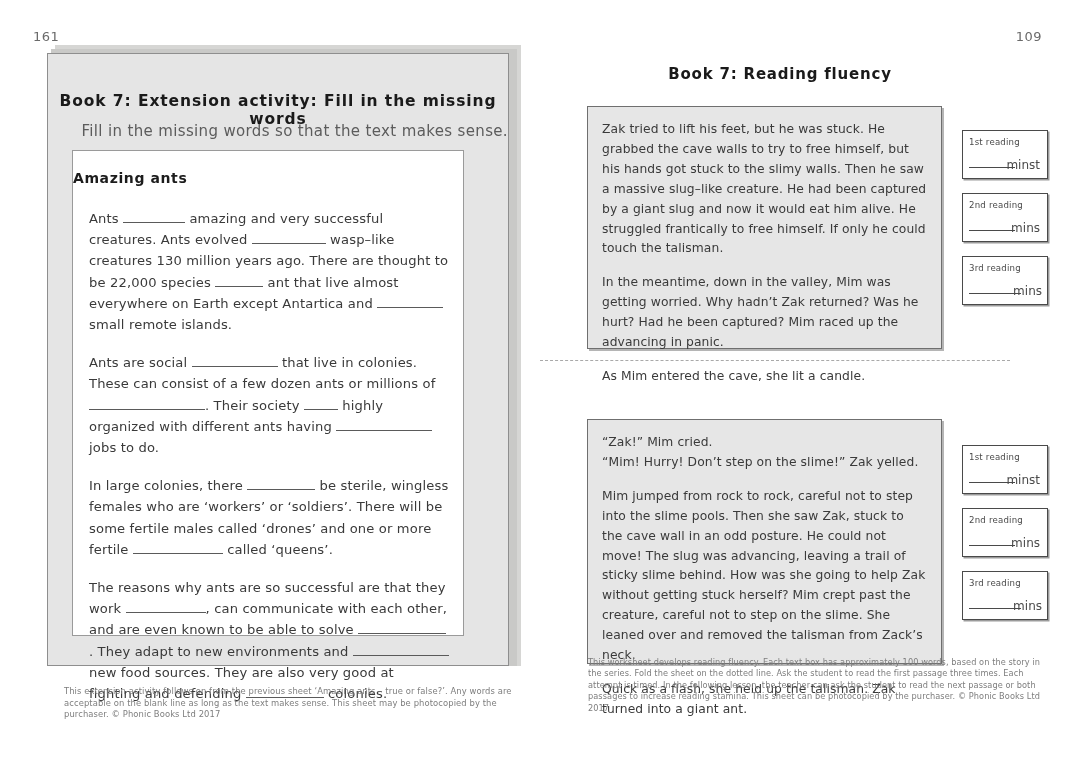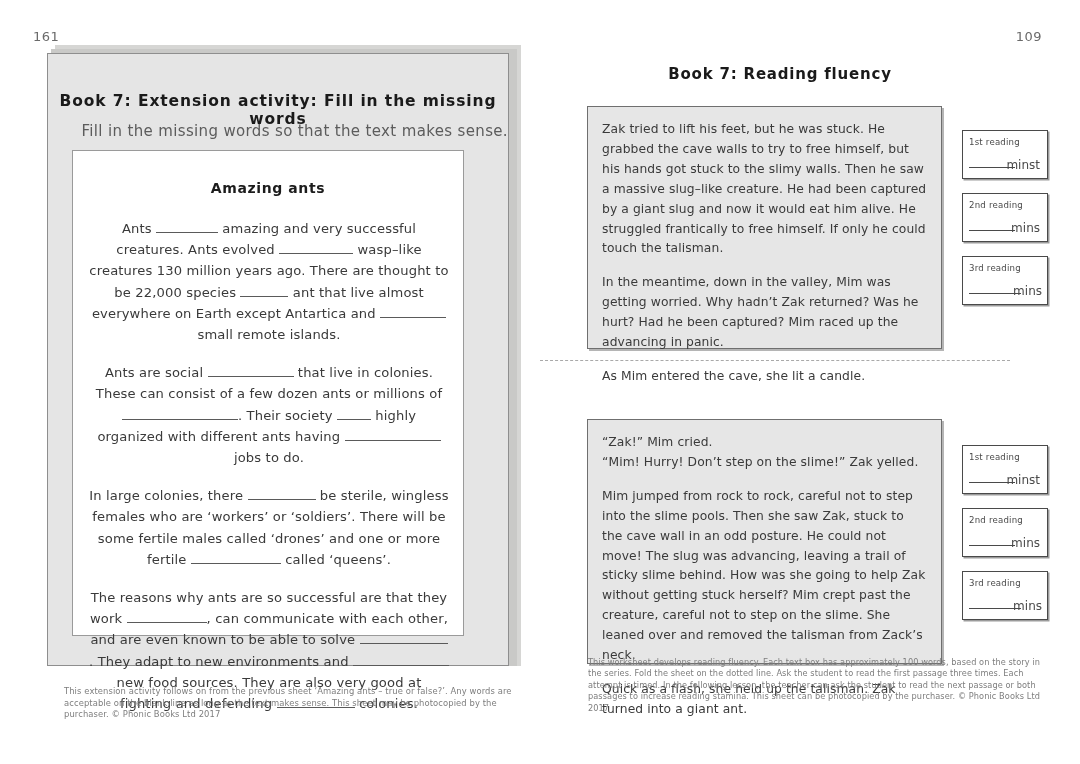--- a/index.html
+++ b/index.html
@@ -54,30 +54,30 @@
     font-size:15px;color:#5c5c5c;letter-spacing:.35px;
   }
 
   .l-box{
     position:absolute;left:24px;top:96px;
     width:392px;height:486px;
     border:1px solid #9a9a9a;background:#ffffff;
     box-sizing:border-box;
   }
   .l-box-title{
-    text-align:center;
-    margin-top:29px;
+    text-align:left;
+    margin-top:19px;
     font-size:14px;font-weight:bold;color:#1c1c1c;letter-spacing:.6px;
   }
   .l-para{
     margin:0 0 0 0;
     padding:0 14px 0 16px;
     font-size:13.1px;line-height:21.2px;color:#3a3a3a;
     letter-spacing:.15px;
-    text-align:center;
+    text-align:left;
   }
   .l-para.first{margin-top:22px;}
   .l-para + .l-para{margin-top:17px;}
   .blank{
     display:inline-block;
     border-bottom:1px solid #5a5a5a;
     vertical-align:baseline;
     height:0.95em;
   }
 

